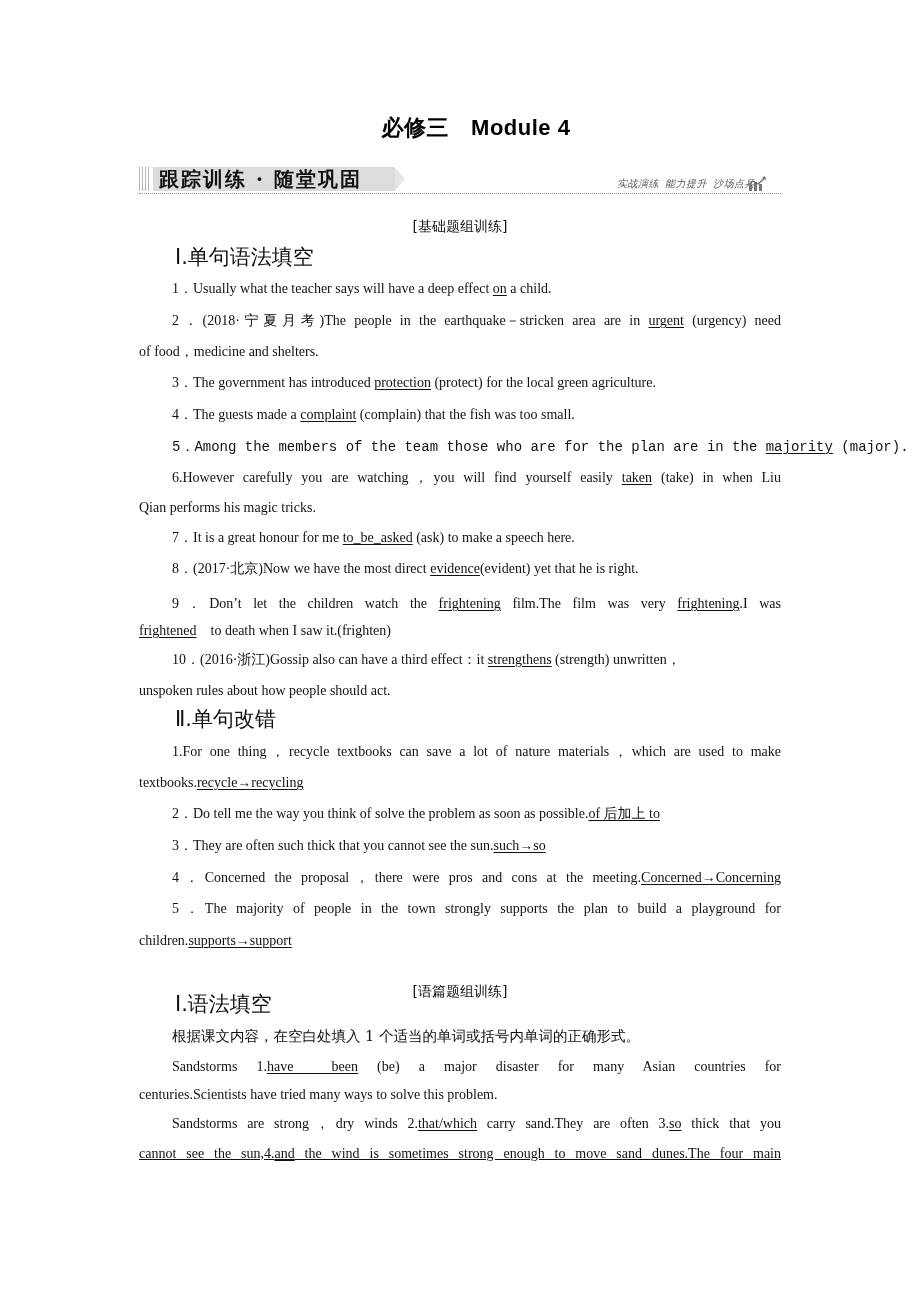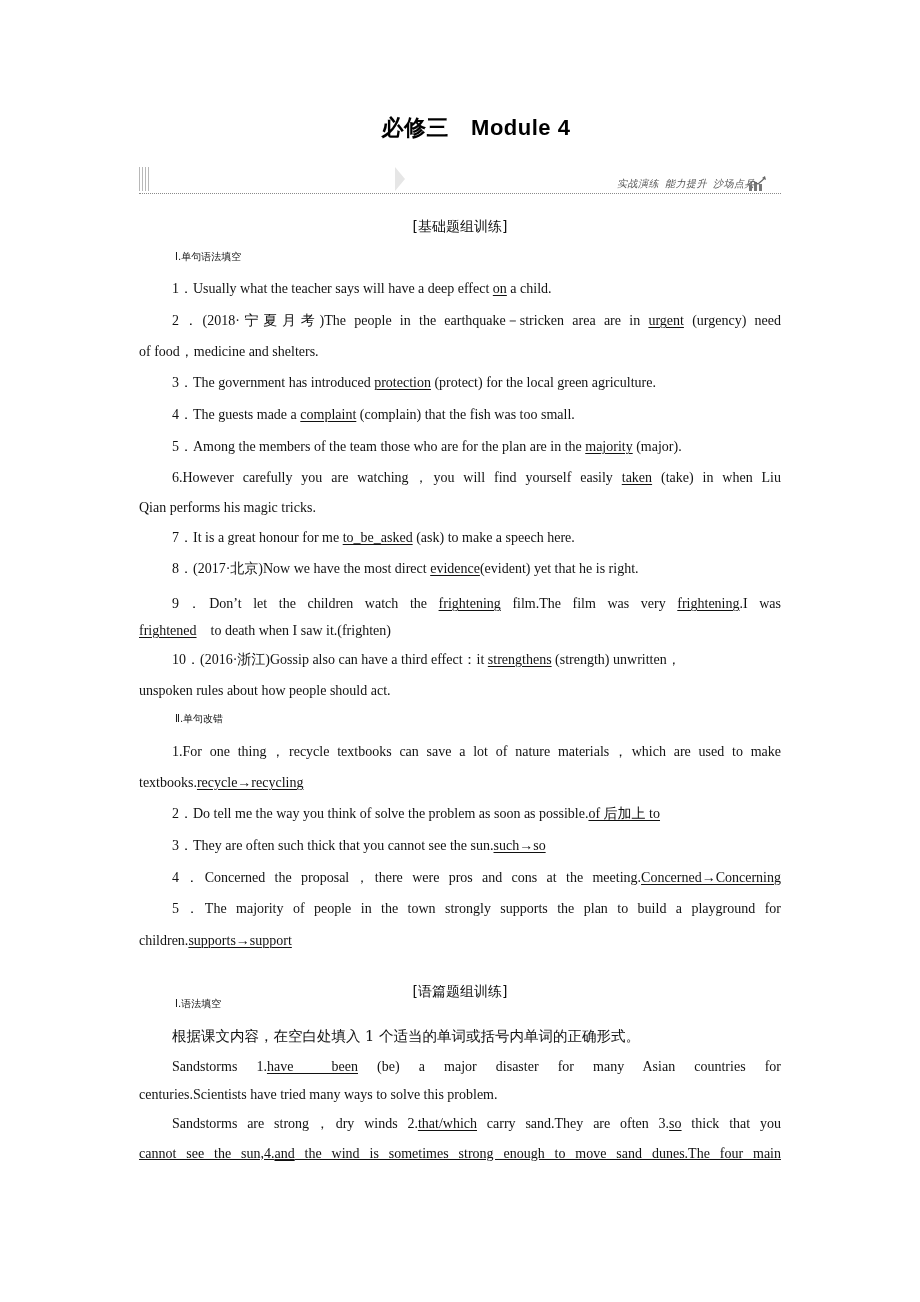--- a/index.html
+++ b/index.html
@@ -113,21 +113,21 @@
     text-align-last: justify;
     white-space: normal;
   }
   .ind { padding-left: 33px; box-sizing: border-box; }
   .ind-h { padding-left: 36px; box-sizing: border-box; }
   .cn-sans {
     font-family: "DejaVu Sans", "Liberation Sans", sans-serif;
   }
   .heading {
     font-family: "DejaVu Sans", "Liberation Sans", sans-serif;
-    font-size: 10px;
+    font-size: 21px;
   }
   .ans {
     text-decoration: underline;
     text-underline-offset: 2px;
     text-decoration-thickness: 1px;
   }
   .instr {
     font-family: "DejaVu Serif", serif;
     font-size: 14.5px;
   }
@@ -136,20 +136,21 @@
 <body>
 
 <div class="page">
 
   <div class="title">
     <span class="cn-sans">必修三</span><span class="gap"></span><span>Module 4</span>
   </div>
 
   <div class="banner">
     <div class="stripes"></div>
+    <div class="label-box">跟踪训练 · 随堂巩固</div>
     <div class="arrow"></div>
     <div class="slogan">
       <span>实战演练</span><span>能力提升</span><span>沙场点兵</span>
     </div>
     <svg class="chart-icon" viewBox="0 0 20 16">
       <rect x="2" y="9" width="3" height="6" fill="#777"></rect>
       <rect x="7" y="6" width="3" height="9" fill="#777"></rect>
       <rect x="12" y="8" width="3" height="7" fill="#777"></rect>
       <polyline points="1,9 6,5 11,8 18,2" fill="none" stroke="#666" stroke-width="1.2"></polyline>
       <polygon points="18,0 19,4 15,2" fill="#666"></polygon>
@@ -170,21 +171,21 @@
   <div class="line" style="top:342px;">of food，medicine and shelters.</div>
 
   <div class="line ind" style="top:373px;">
     <span>3．</span><span>The government has introduced </span><span class="ans">protection</span><span> (protect) for the local green agriculture.</span>
   </div>
 
   <div class="line ind" style="top:405px;">
     <span>4．</span><span>The guests made a </span><span class="ans">complaint</span><span> (complain) that the fish was too small.</span>
   </div>
 
-  <div class="line ind" style="top:437px;">
+  <div class="line ind" style="top:437px;font-family:Liberation Mono, monospace;">
     <span>5．</span><span>Among the members of the team those who are for the plan are in the </span><span class="ans">majority</span><span> (major).</span>
   </div>
 
   <div class="line ind justify" style="top:468px;">
     <span>6.</span><span>However carefully you are watching，you will find yourself easily </span><span class="ans">taken</span><span> (take) in when Liu</span>
   </div>
   <div class="line" style="top:498px;">Qian performs his magic tricks.</div>
 
   <div class="line ind" style="top:528px;">
     <span>7．</span><span>It is a great honour for me </span><span class="ans">to_be_asked</span><span> (ask) to make a speech here.</span>

